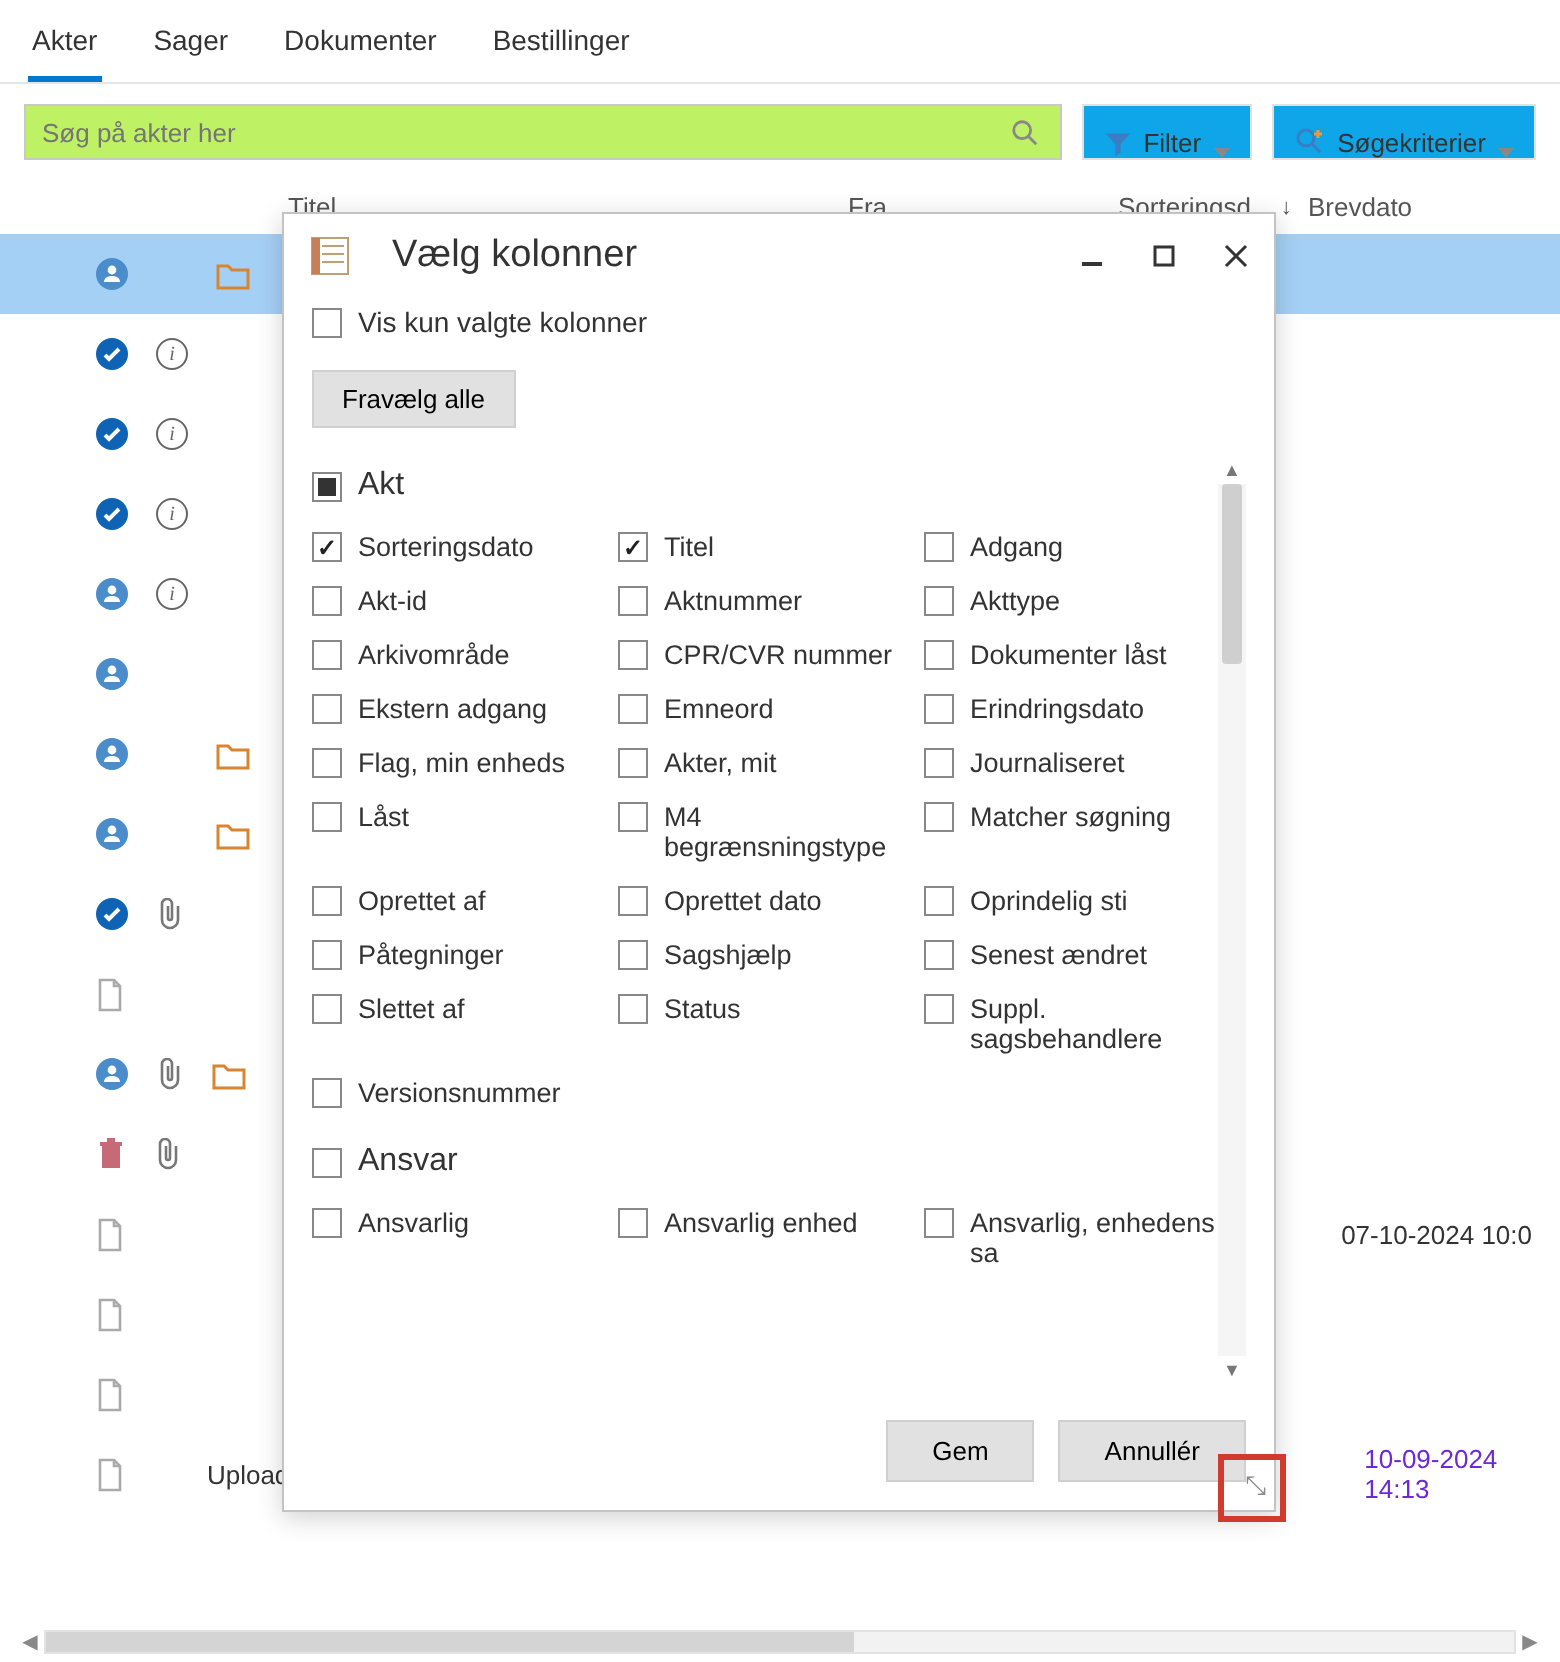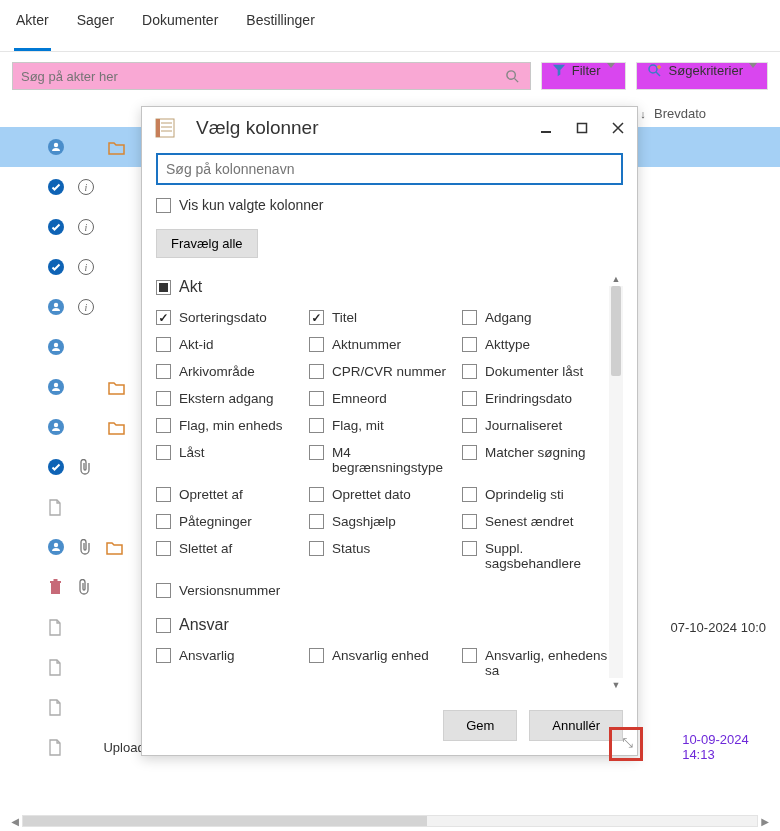--- a/index.html
+++ b/index.html
@@ -1,28 +1,28 @@
 <!DOCTYPE html>
 <html><head>
 <meta charset="utf-8">
 <style>
 * { box-sizing: border-box; margin: 0; padding: 0; font-family: "Segoe UI", Arial, sans-serif; }
 body { width: 780px; height: 831px; background: #fff; position: relative; font-size: 13px; color: #333; overflow: hidden; }
 
 
 .tabs { display: flex; gap: 24px; padding: 8px 14px 0; border-bottom: 1px solid #e5e5e5; }
-.tab { padding: 4px 2px 20px; cursor: pointer; font-size: 14px; color: #333; }
+.tab { padding: 4px 2px 10px; cursor: pointer; font-size: 14px; color: #333; }
 .tab.active { border-bottom: 3px solid #0078d4; }
 
 
 .search-row { display: flex; align-items: center; gap: 10px; padding: 10px 12px; }
-.search-box { flex: 1; display: flex; align-items: center; border: 1px solid #c8c8c8; background: #f9a8d4; height: 28px; padding: 0 8px; }
+.search-box { flex: 1; display: flex; align-items: center; border: 1px solid #c8c8c8; background: #bef264; height: 28px; padding: 0 8px; }
 .search-box input { flex: 1; border: none; background: transparent; outline: none; font-size: 13px; color: #666; }
 .icon-btn { width: 18px; height: 18px; display: inline-flex; align-items: center; justify-content: center; }
-.filter-btn, .criteria-btn { display: flex; align-items: flex-start; gap: 6px; height: 28px; padding: 0 10px; background: #d946ef; border: 1px solid #e1e1e1; cursor: pointer; font-size: 13px; }
+.filter-btn, .criteria-btn { display: flex; align-items: flex-end; gap: 6px; height: 28px; padding: 0 10px; background: #0ea5e9; border: 1px solid #e1e1e1; cursor: pointer; font-size: 13px; }
 .caret-down { width: 0; height: 0; border-left: 4px solid transparent; border-right: 4px solid transparent; border-top: 5px solid #888; }
 
 
 .table-header { display: flex; padding: 6px 14px; font-size: 13px; color: #555; }
 .col-icons { width: 130px; }
 .col-title { width: 280px; }
 .col-from { width: 135px; }
 .col-sort { width: 95px; display: flex; align-items: center; gap: 4px; }
 .col-brev { flex: 1; }
 .sort-arrow { font-size: 11px; }
@@ -393,23 +393,20 @@
           </svg>
         </span>
       <span class="dlg-winbtn">
           <svg width="12" height="12">
             <path d="M1 1l10 10M11 1L1 11" stroke="#333" stroke-width="1.5"></path>
           </svg>
         </span>
     </div>
   </div>
   <div class="dlg-body">
-    <div class="dlg-search">
-      <input placeholder="Søg på kolonnenavn" style="">
-    </div>
     <div class="chk-row">
       <span class="chk"></span>
       <span>Vis kun valgte kolonner</span>
     </div>
     <div style="margin-bottom:14px">
       <button class="btn-gray">Fravælg alle</button>
     </div>
     <div class="dlg-scroll-wrap">
       <div class="dlg-scroll" id="groups-container">
           <div class="group-title">
@@ -464,21 +461,21 @@
             <div class="chk-item">
               <span class="chk"></span>
               <span>Erindringsdato</span>
             </div>
             <div class="chk-item">
               <span class="chk"></span>
               <span>Flag, min enheds</span>
             </div>
             <div class="chk-item">
               <span class="chk"></span>
-              <span>Flag, mit</span>
+              <span>Akter, mit</span>
             </div>
             <div class="chk-item">
               <span class="chk"></span>
               <span>Journaliseret</span>
             </div>
             <div class="chk-item">
               <span class="chk"></span>
               <span>Låst</span>
             </div>
             <div class="chk-item">

